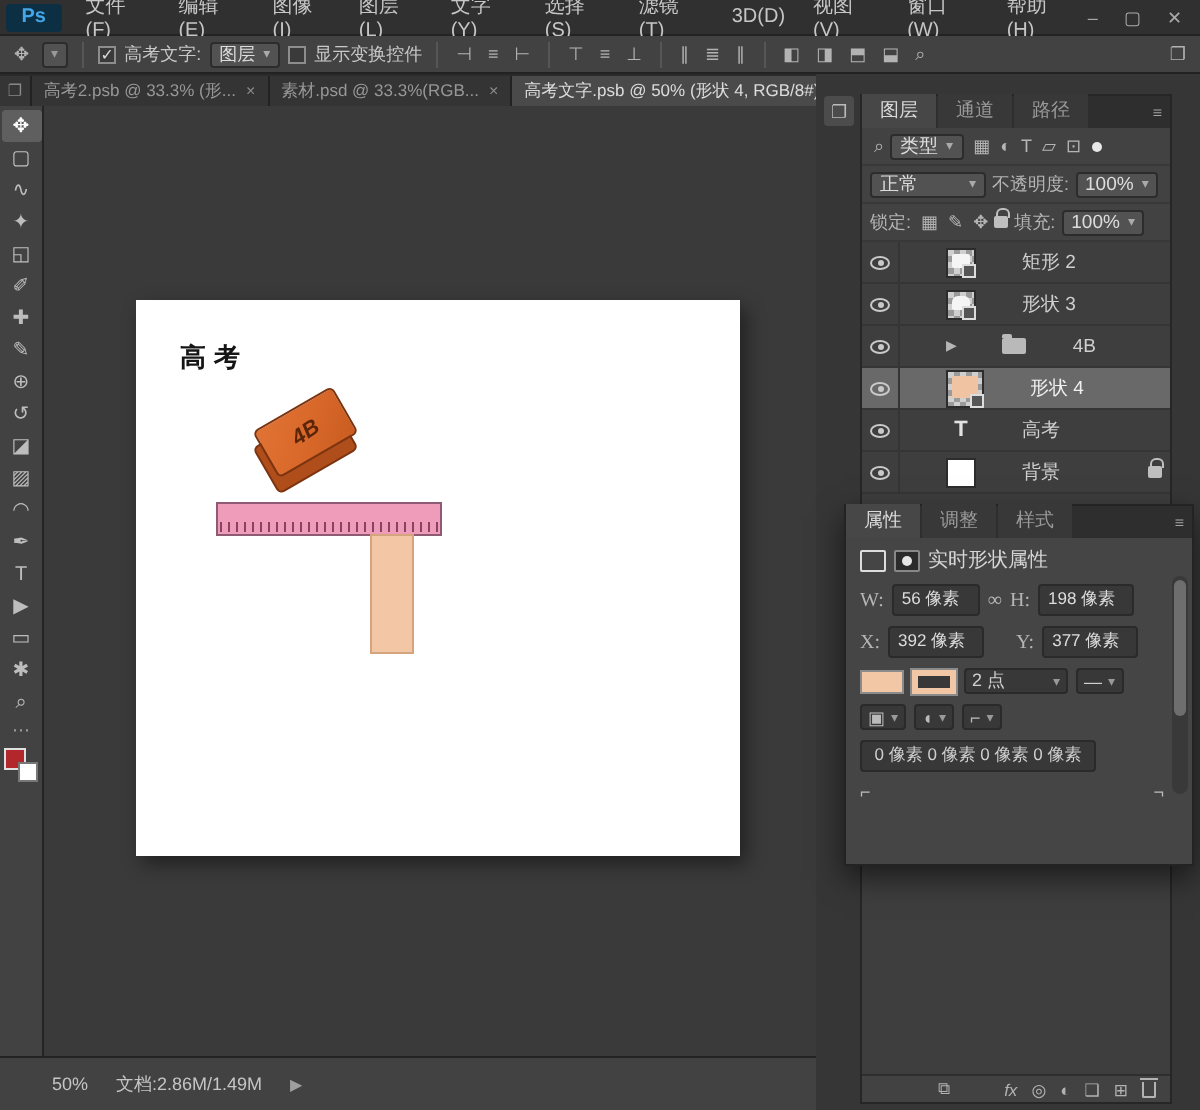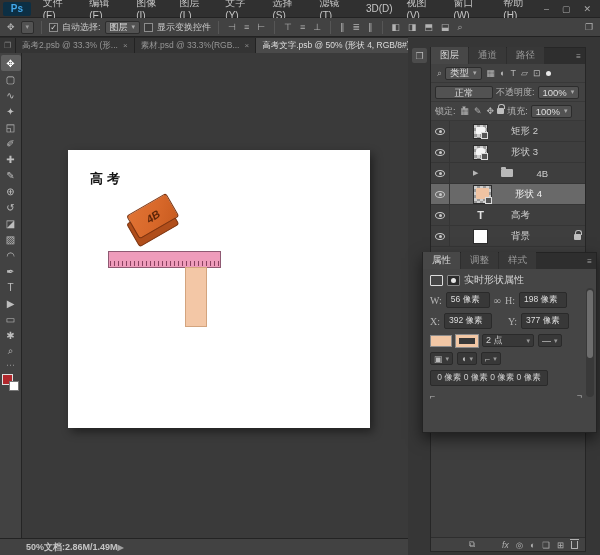--- a/index.html
+++ b/index.html
@@ -95,21 +95,21 @@
   .mask-icon{width:13px;height:11px;background:#2b2b2b;border:1px solid #888;border-radius:1px;display:flex;align-items:center;justify-content:center;}
   .mask-icon::after{content:"";width:5px;height:5px;border-radius:50%;background:#e6e6e6;}
   .fill-swatch{width:22px;height:12px;background:#f2c7a5;border:1px solid #8b8b8b;}
   .stroke-swatch{width:22px;height:12px;border:3px solid #f2c7a5;background:#383838;outline:1px solid #8b8b8b;}
   .mini-dd{background:#383838;border:1px solid #2a2a2a;border-radius:2px;height:13px;display:inline-flex;align-items:center;gap:3px;padding:0 3px;color:#cfcfcf;text-align:center;}
   .radii-field{background:#383838;border:1px solid #2a2a2a;border-radius:2px;padding:1px 4px;color:#cfcfcf;font-size:8.5px;width:118px;text-align:center;}
   .corner-glyph{color:#bbb;font-size:9px;}
   .props-scroll{position:absolute;right:2px;top:19px;bottom:4px;width:8px;background:#393939;border-radius:4px;}
   .props-scroll-thumb{position:absolute;left:1px;top:2px;width:6px;height:68px;background:#6e6e6e;border-radius:3px;}
   
-  .statusbar{position:absolute;left:0;bottom:0;width:408px;height:17px;background:#424242;border-top:1px solid #232323;display:flex;align-items:center;gap:0;padding-left:26px;font-size:9px;color:#c5c5c5;white-space:nowrap;font-weight:bold;}
+  .statusbar{position:absolute;left:0;bottom:0;width:408px;height:27px;background:#424242;border-top:1px solid #232323;display:flex;align-items:center;gap:14px;padding-left:26px;font-size:9px;color:#c5c5c5;white-space:nowrap;}
   .status-expand{color:#9f9f9f;font-size:8px;}
 </style>
 </head>
 <body>
 
 <div class="menubar">
   <div class="ps-logo">Ps</div>
   <span class="menu-item">文件(F)</span>
   <span class="menu-item">编辑(E)</span>
   <span class="menu-item">图像(I)</span>
@@ -126,21 +126,21 @@
     <span>▢</span>
     <span>✕</span>
   </div>
 </div>
 
 <div class="optionsbar">
   <span class="opt-icon">✥</span>
   <span class="dd .arrow" style="font-size:7px;color:#999;">▾</span>
   <span class="opt-sep"></span>
   <span class="checkbox">✓</span>
-  <span>自动选择:</span>
+  <span>高考文字:</span>
   <span class="dd">
     <span>图层</span>
     <span class="arrow">▾</span>
   </span>
   <span class="checkbox"></span>
   <span>显示变换控件</span>
   <span class="opt-sep"></span>
   <span class="opt-icon">⊣</span>
   <span class="opt-icon">≡</span>
   <span class="opt-icon">⊢</span>
@@ -239,21 +239,21 @@
       </span>
       <span class="filter-icon">▦</span>
       <span class="filter-icon">◐</span>
       <span class="filter-icon">T</span>
       <span class="filter-icon">▱</span>
       <span class="filter-icon">⊡</span>
       <span class="white-dot"></span>
     </div>
 
     <div class="lp-row">
-      <span class="dd" style="min-width:58px;justify-content:space-between;flex-direction:column;">
+      <span class="dd" style="min-width:58px;justify-content:space-between;">
         <span>正常</span>
         <span class="arrow">▾</span>
       </span>
       <span class="lp-label">不透明度:</span>
       <span class="dd">
         <span>100%</span>
         <span class="arrow">▾</span>
       </span>
     </div>
 

